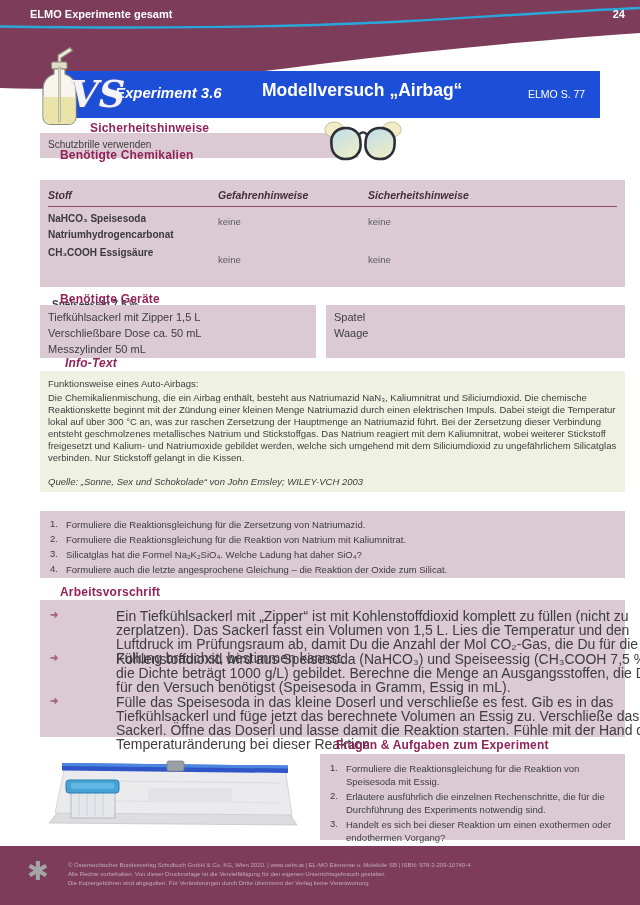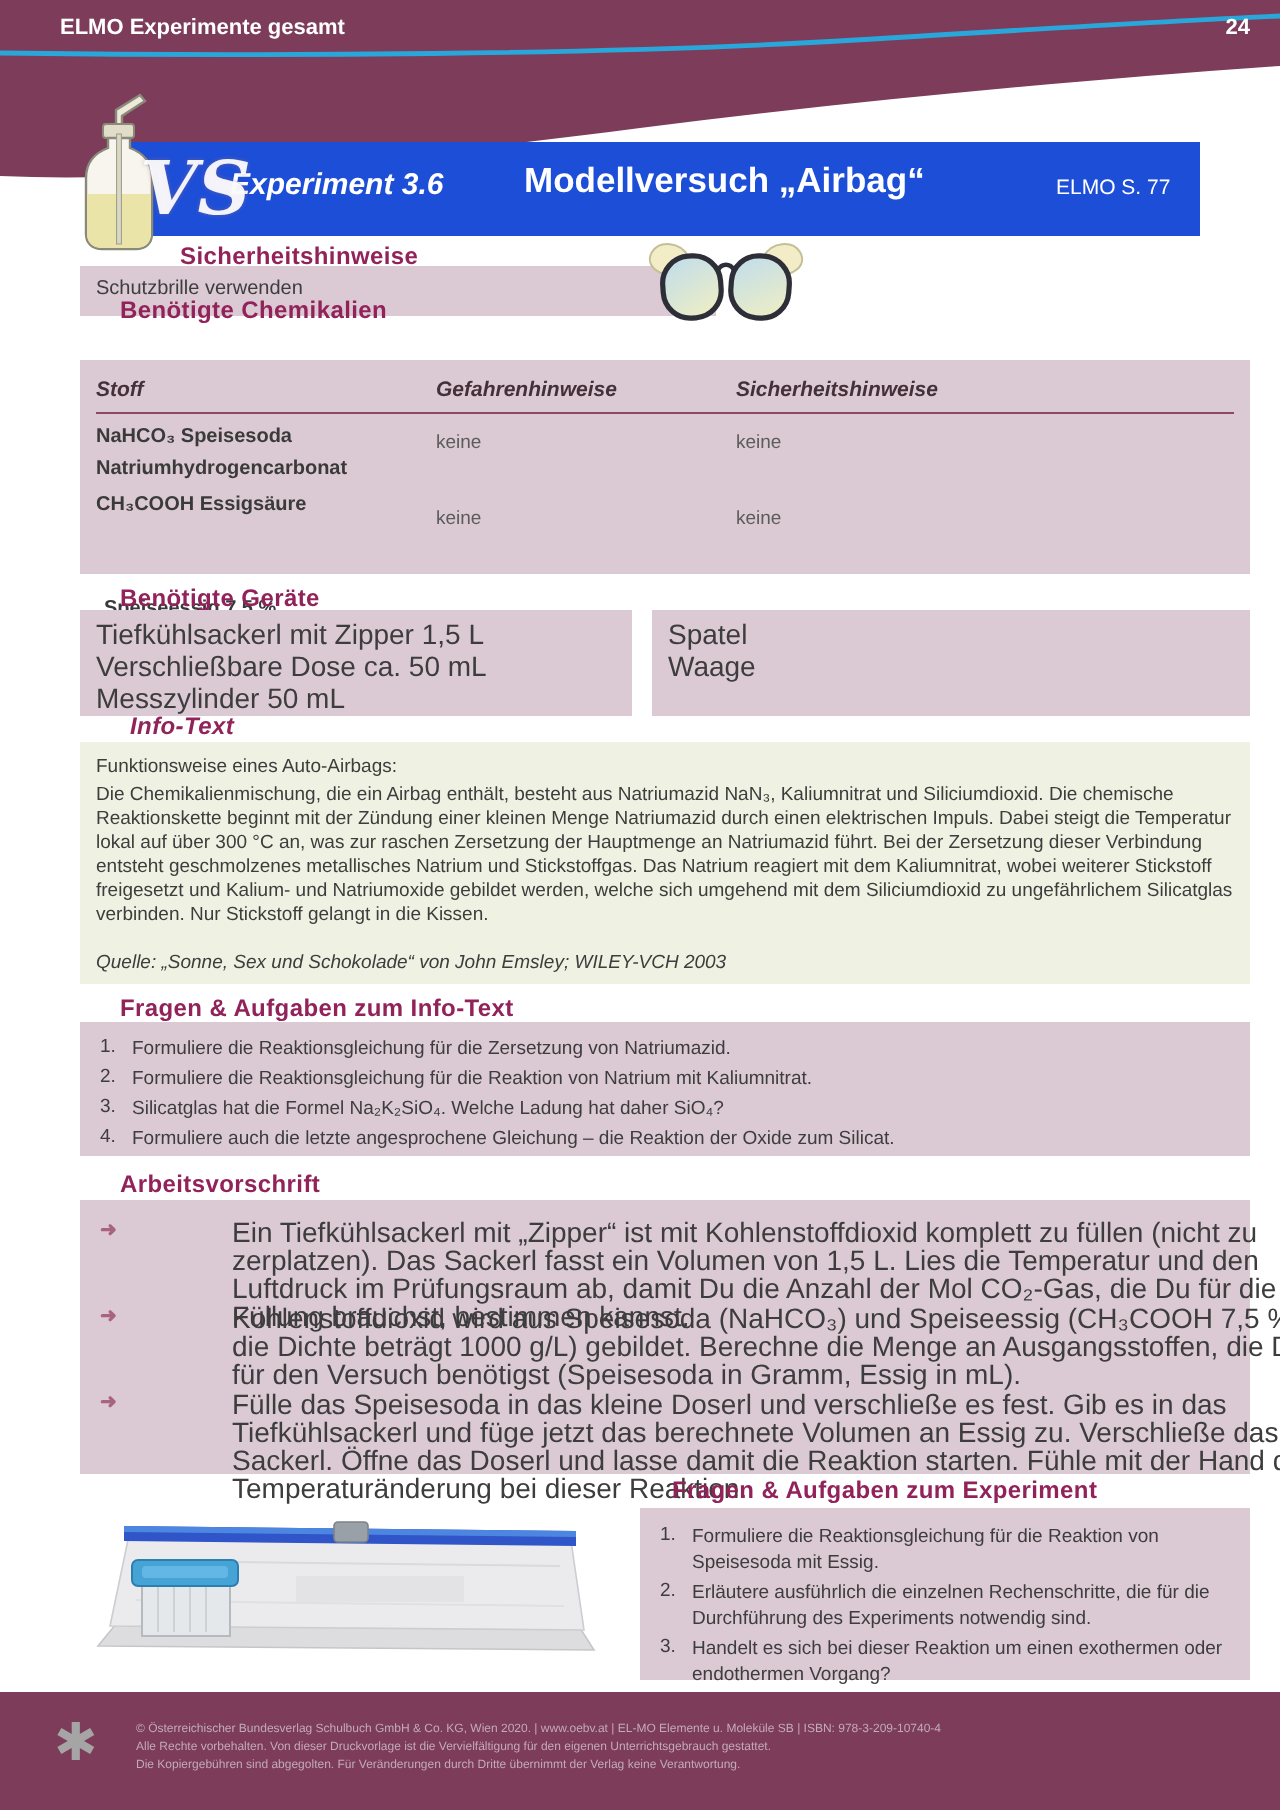--- a/index.html
+++ b/index.html
@@ -28,21 +28,21 @@
 
   .vs-logo { position:absolute; left:70px; top:72px; font-family:"DejaVu Serif", serif; font-style:italic; font-weight:bold;
              font-size:37px; color:rgba(255,255,255,0.93); text-shadow:0 0 2px rgba(150,110,130,0.55); z-index:6;text-align:center; }
 
   
   .tbl-colhead { position:absolute; font-size:10.5px; font-weight:bold; font-style:italic; color:#443038; }
   .tbl-name { position:absolute; font-size:10px; font-weight:bold; color:#3a3a3a; }
   .tbl-val  { position:absolute; font-size:9.5px; color:#5c5c5c; }
   .tbl-rule { position:absolute; left:8px; top:26px; width:569px; border-top:1.5px solid #8b4a62; }
 
-  .equip-line { font-size:14px; color:#3d3d3d; line-height:16px; }
+  .equip-line { font-size:11px; color:#3d3d3d; line-height:16px; }
 
   .q-row { position:absolute; }
   .q-num { position:absolute; left:0; top:0; font-size:9.5px; color:#3d3d3d; }
   .q-txt { position:absolute; left:16px; top:0; font-size:9.5px; color:#3d3d3d; line-height:13px; }
 
   .step-row { position:absolute; left:10px; }
   .step-arrow { position:absolute; left:0; top:0; font-size:10px; color:#a8647f; font-weight:bold; }
   .step-txt { position:absolute; left:18px; top:0; width:547px; font-size:14px; color:#3d3d3d; line-height:14px;margin-left:48px; }
 
   .footer-bar { position:absolute; left:0; top:846px; width:640px; height:59px; background:#7d3c5a; }
@@ -129,21 +129,20 @@
     <div class="equip-line">Waage</div>
   </div>
 
   <div class="sec-heading italic" style="left:65px;top:356px;">Info-Text</div>
   <div class="infobox" style="left:40px;top:371px;width:585px;height:121px;">
     <div class="body-txt" style="position:absolute;left:8px;top:7px;">Funktionsweise eines Auto-Airbags:</div>
     <div class="body-txt" style="position:absolute;left:8px;top:21px;width:569px;">Die Chemikalienmischung, die ein Airbag enthält, besteht aus Natriumazid NaN₃, Kaliumnitrat und Siliciumdioxid. Die chemische Reaktionskette beginnt mit der Zündung einer kleinen Menge Natriumazid durch einen elektrischen Impuls. Dabei steigt die Temperatur lokal auf über 300 °C an, was zur raschen Zersetzung der Hauptmenge an Natriumazid führt. Bei der Zersetzung dieser Verbindung entsteht geschmolzenes metallisches Natrium und Stickstoffgas. Das Natrium reagiert mit dem Kaliumnitrat, wobei weiterer Stickstoff freigesetzt und Kalium- und Natriumoxide gebildet werden, welche sich umgehend mit dem Siliciumdioxid zu ungefährlichem Silicatglas verbinden. Nur Stickstoff gelangt in die Kissen.</div>
     <div class="body-txt italic" style="position:absolute;left:8px;top:105px;">Quelle: „Sonne, Sex und Schokolade“ von John Emsley; WILEY-VCH 2003</div>
   </div>
 
-  <div class="sec-heading" style="left:60px;top:497px;">Fragen &amp; Aufgaben zum Info-Text</div>
   <div class="pinkbox" style="left:40px;top:511px;width:585px;height:67px;">
     <div class="q-row" style="left:10px;top:7px;width:560px;">
       <span class="q-num">1.</span>
       <span class="q-txt" style="width:540px;">Formuliere die Reaktionsgleichung für die Zersetzung von Natriumazid.</span>
     </div>
     <div class="q-row" style="left:10px;top:22px;width:560px;">
       <span class="q-num">2.</span>
       <span class="q-txt" style="width:540px;">Formuliere die Reaktionsgleichung für die Reaktion von Natrium mit Kaliumnitrat.</span>
     </div>
     <div class="q-row" style="left:10px;top:37px;width:560px;">

